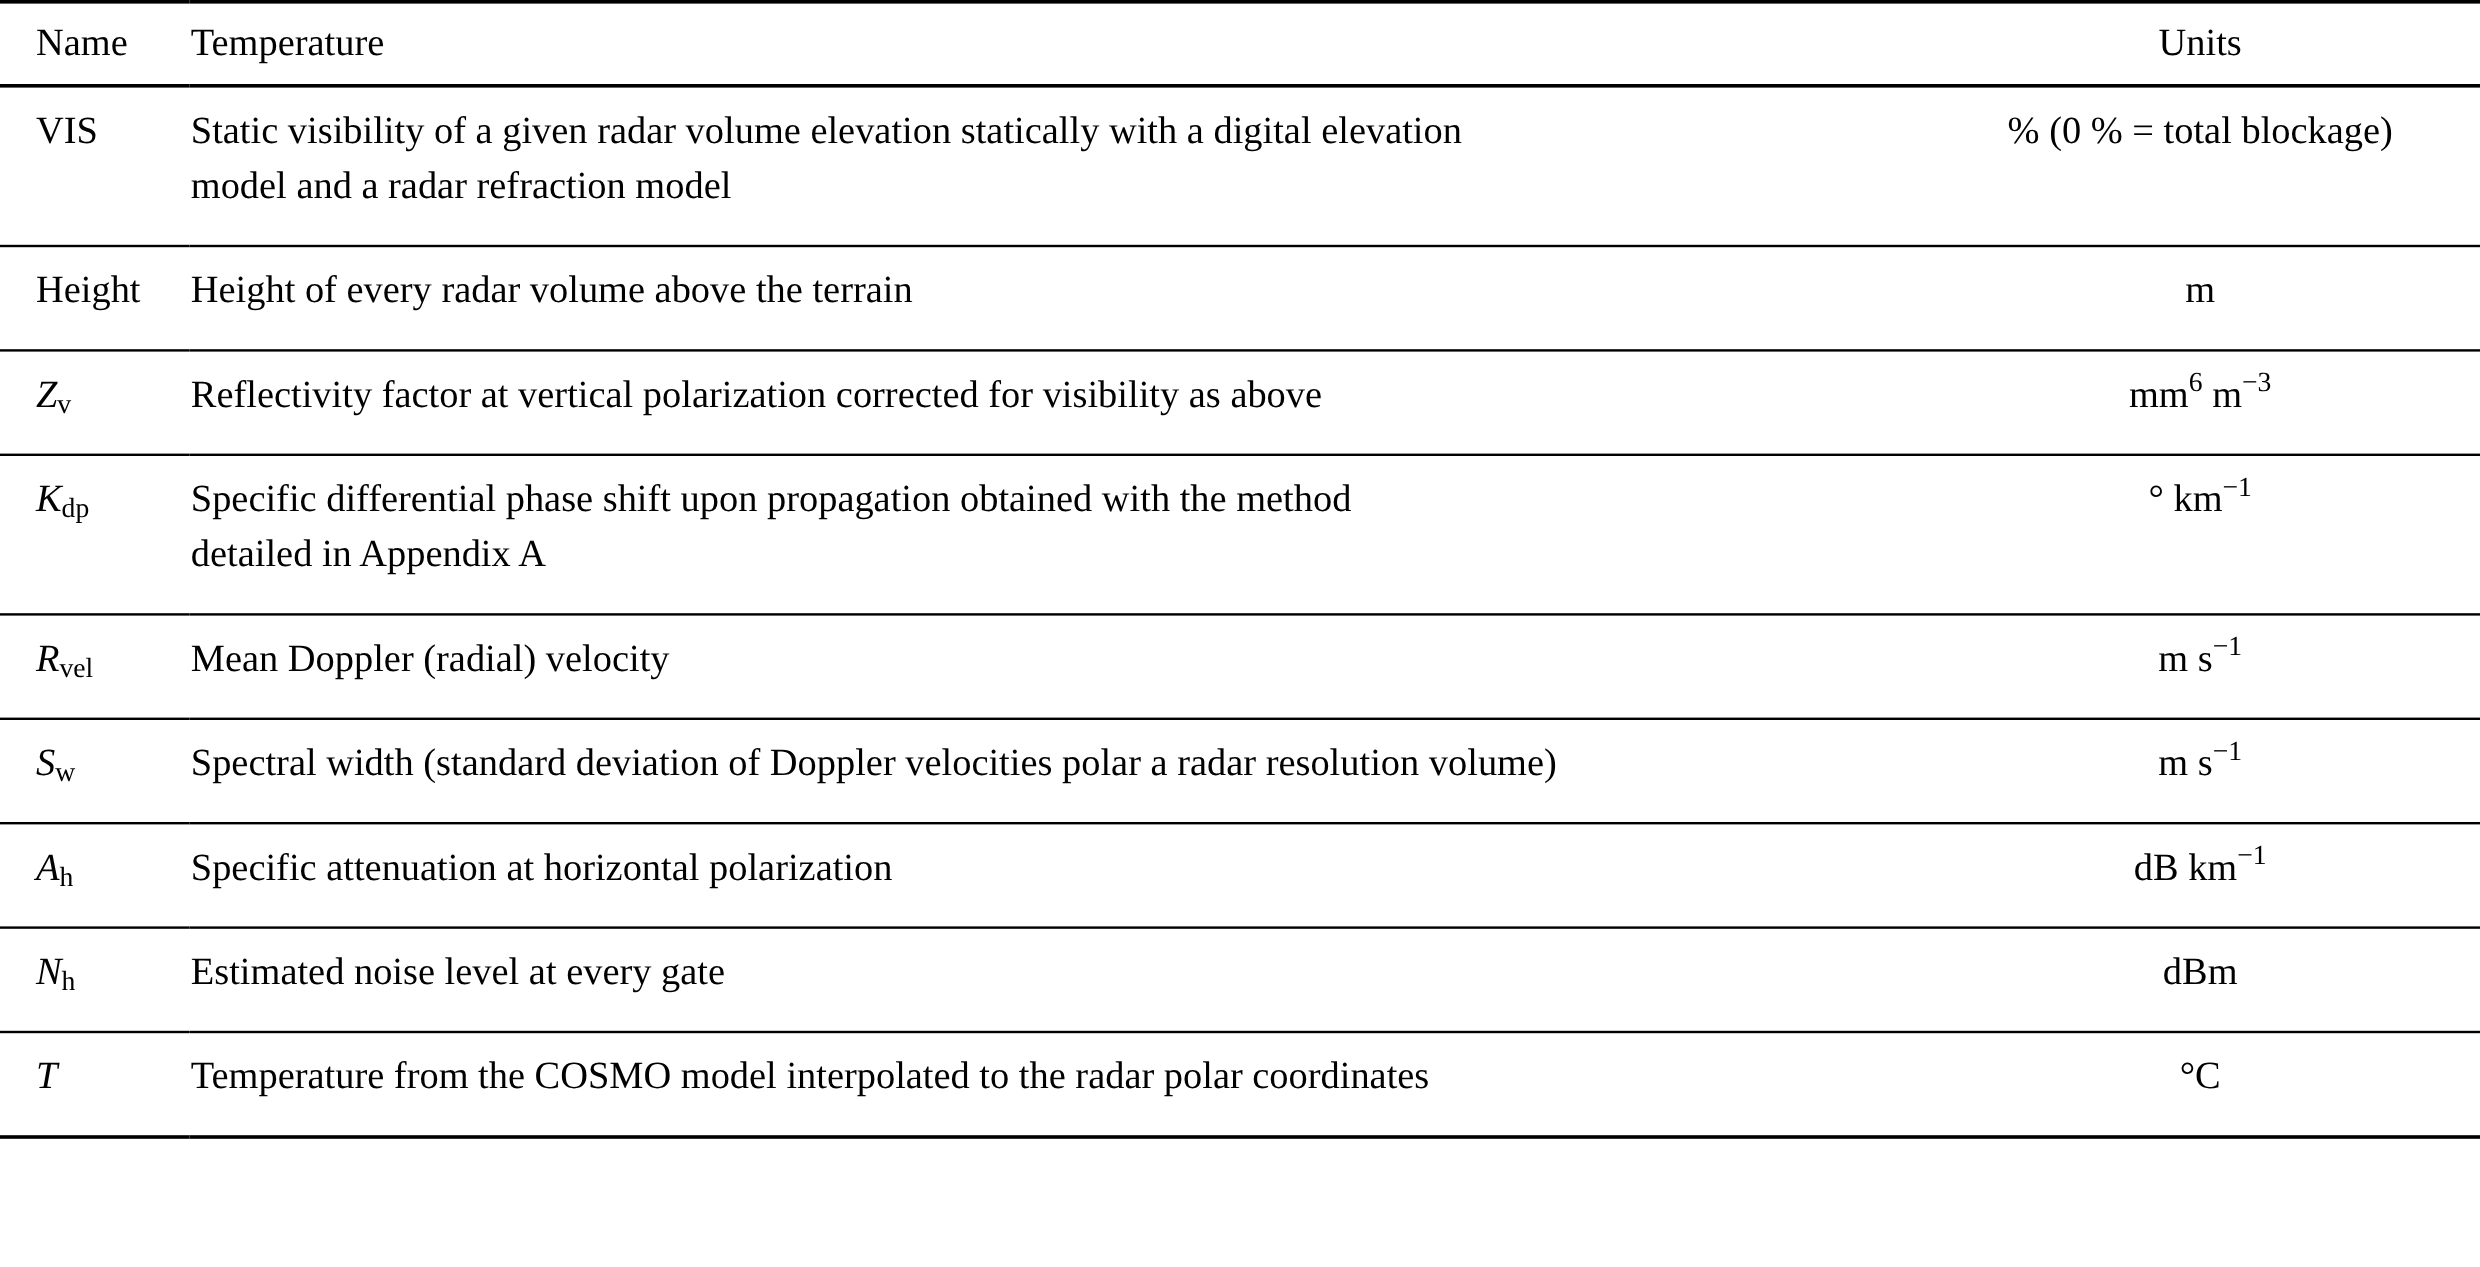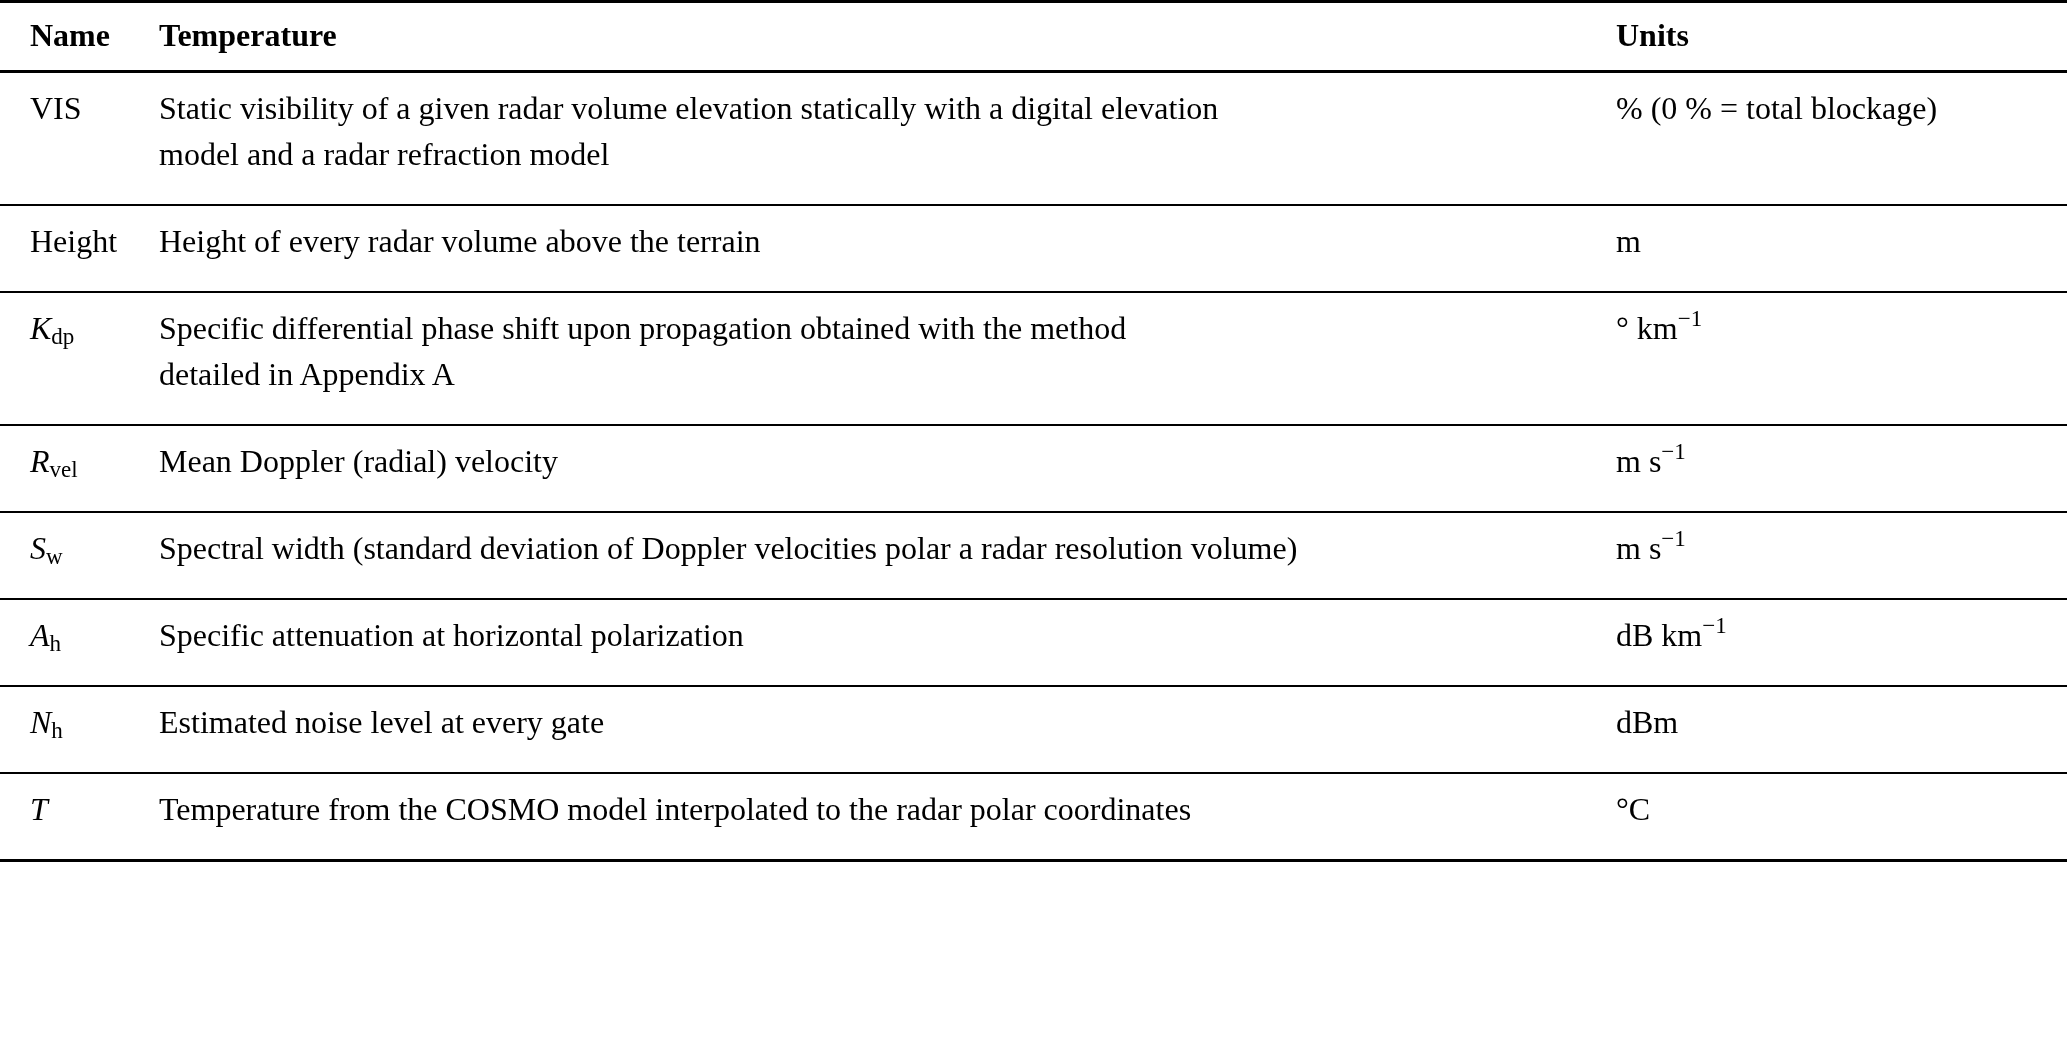--- a/index.html
+++ b/index.html
@@ -21,42 +21,42 @@
     width: 2067px;
     border-collapse: collapse;
     table-layout: fixed;
   }
   table.vars {
     border-top: 3px solid #000;
     border-bottom: 3px solid #000;
   }
   thead th {
     border-bottom: 3px solid #000;
-    font-weight: bold;
+    font-weight: normal;
     text-align: left;
     vertical-align: middle;
     padding-top: 14px;
     padding-bottom: 16px;
   }
   tbody td {
     border-bottom: 2px solid #000;
     vertical-align: top;
     padding-top: 12px;
     padding-bottom: 27px;
     line-height: 46px;
   }
   tbody tr:last-child td {
     border-bottom: none;
   }
   .col-name  { width: 158px; }
   .col-desc  { width: 1457px; }
   .col-units { width: 452px; }
   th.name, td.name { padding-left: 30px; }
   td.desc, th.desc { white-space: pre-line; padding-right: 20px; }
-  td.units, th.units { white-space: nowrap; padding-right: 16px; }
+  td.units, th.units { white-space: nowrap; padding-right: 16px; text-align: center; }
   .math { font-style: italic; }
   sub {
     font-size: 0.72em;
     font-style: normal;
     line-height: 0;
     vertical-align: baseline;
     position: relative;
     top: 0.22em;
   }
   sup {
@@ -93,20 +93,25 @@
         <td class="units">% (0 % = total blockage)</td>
       </tr>
 
       <tr>
         <td class="name"><span>Height</span></td>
         <td class="desc">Height of every radar volume above the terrain</td>
         <td class="units">m</td>
       </tr>
 
 
+      <tr>
+        <td class="name"><span class="math">Z</span><sub>v</sub></td>
+        <td class="desc">Reflectivity factor at vertical polarization corrected for visibility as above</td>
+        <td class="units">mm<sup>6</sup> m<sup>−3</sup></td>
+      </tr>
 
       <tr>
         <td class="name"><span class="math">K</span><sub>dp</sub></td>
         <td class="desc">Specific differential phase shift upon propagation obtained with the method
 detailed in Appendix A</td>
         <td class="units">° km<sup>−1</sup></td>
       </tr>
 
 
       <tr>

